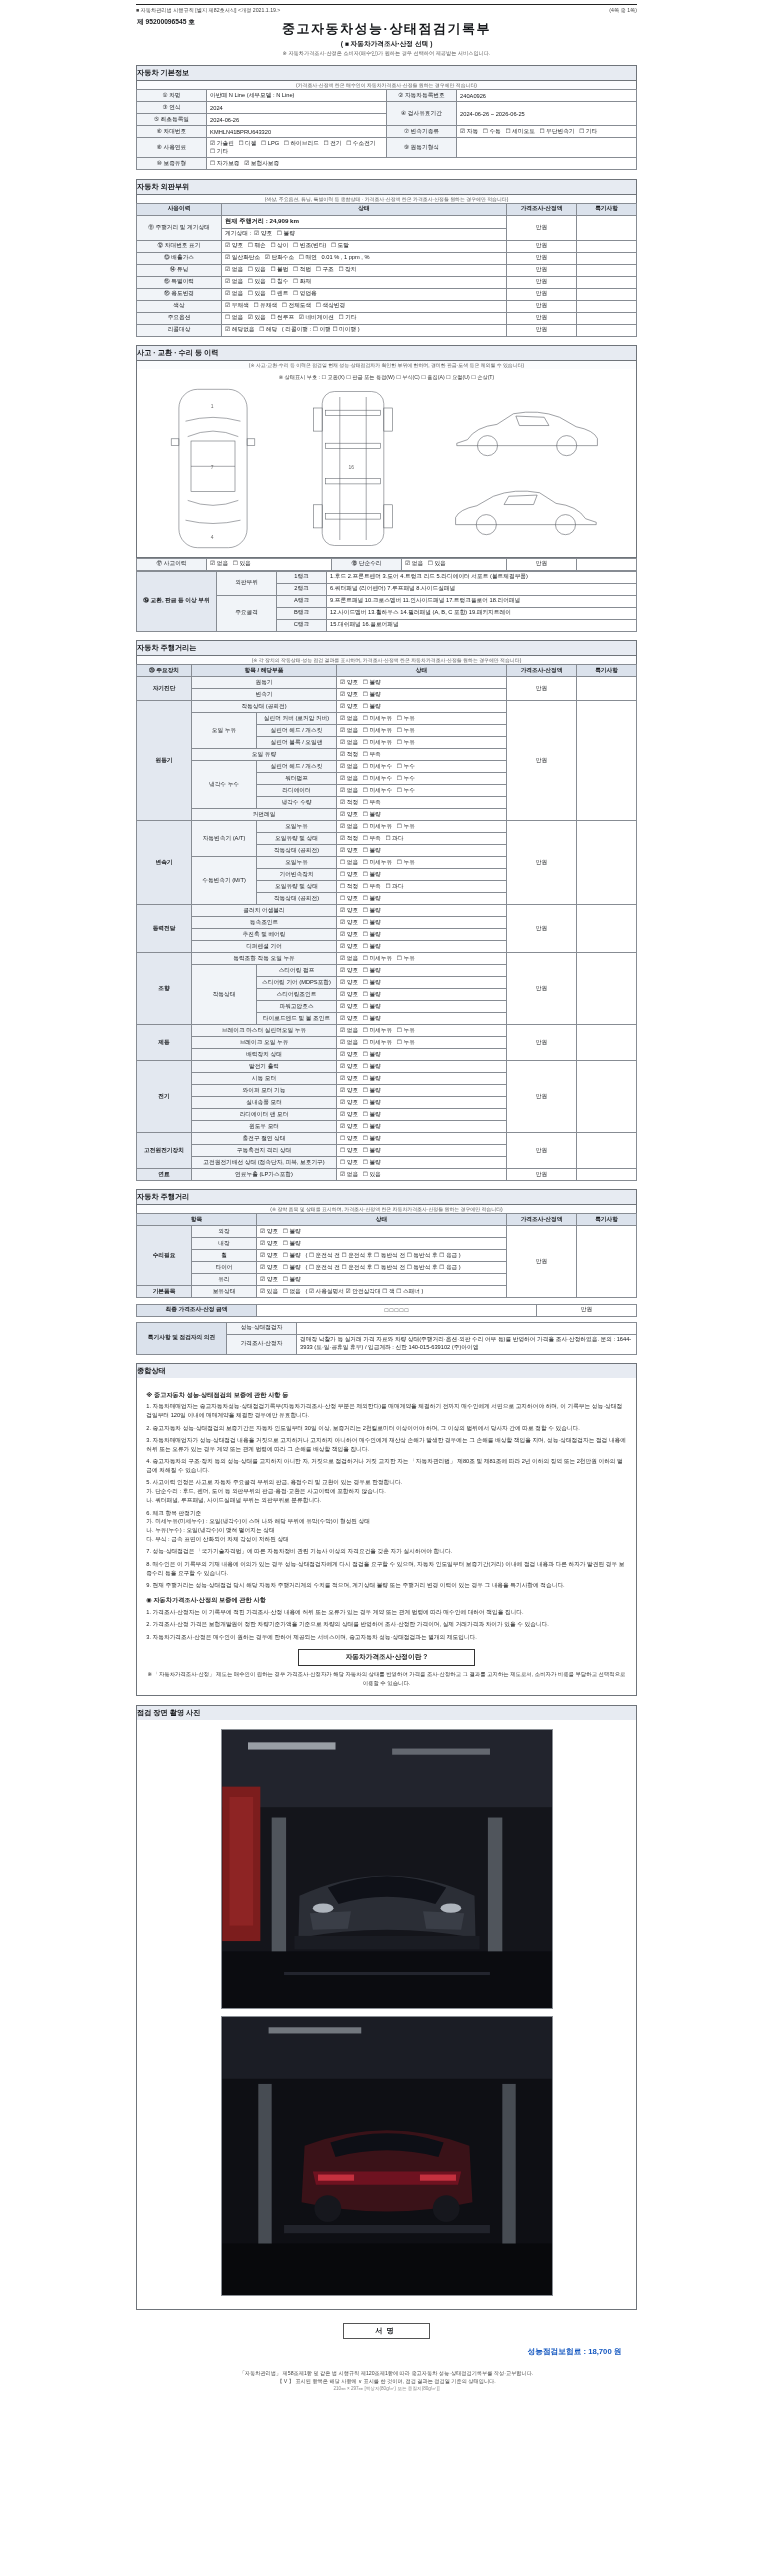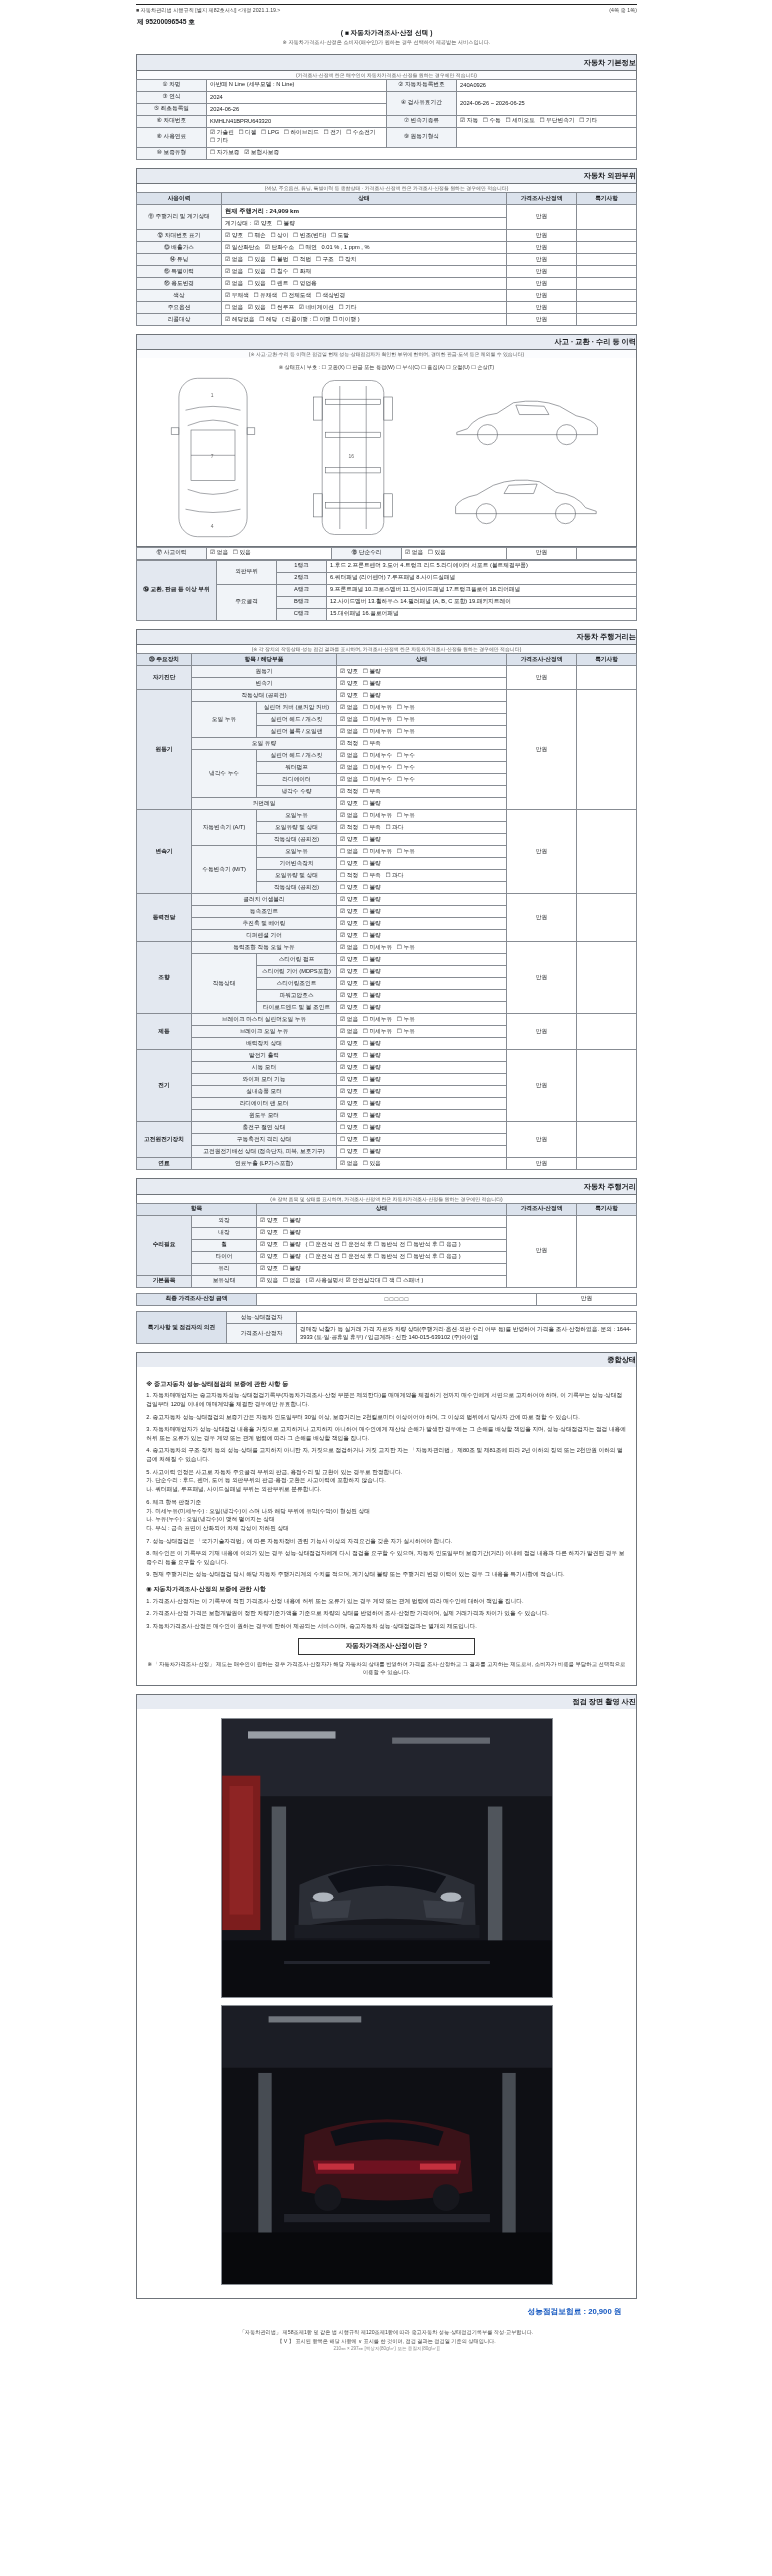--- a/index.html
+++ b/index.html
@@ -3,21 +3,21 @@
 <meta charset="utf-8">
 <style>
   html,body{margin:0;padding:0;background:#ffffff;}
   body{width:773px;min-height:2576px;font-family:"Liberation Sans","DejaVu Sans",sans-serif;color:#15171a;}
   .page{width:501px;margin:0 auto;padding:4.1px 0 20.6px 0;}
   .topmeta{display:flex;justify-content:space-between;font-size:5.2px;color:#444;border-top:1px solid #222;padding-top:1.5px;}
   .docno{font-size:6.7px;font-weight:bold;margin:4.1px 0 0 1px;}
   .title{text-align:center;font-size:13px;font-weight:bold;letter-spacing:1.5px;margin-top:-7.2px;}
   .subtitle{text-align:center;font-size:6.7px;font-weight:bold;margin-top:2.1px;}
   .subnote{text-align:center;font-size:5.2px;color:#555;margin:1.5px 0 5.2px 0;}
-  .secbar{border:0.5px solid #6f747a;border-bottom:none;background:#e7ebf2;text-align:right;font-weight:bold;font-size:7.2px;padding:2.1px 0;margin-top:8.2px;}
+  .secbar{border:0.5px solid #6f747a;border-bottom:none;background:#e7ebf2;text-align:left;font-weight:bold;font-size:7.2px;padding:2.1px 0;margin-top:8.2px;}
   .secnote{border:0.5px solid #6f747a;border-bottom:none;background:#fbfcfe;text-align:center;font-size:4.9px;color:#555;padding:1px 0;}
   table.frm{width:100%;border-collapse:collapse;table-layout:fixed;}
   .frm td{border:0.5px solid #878c93;font-size:5.7px;padding:1.5px 3.1px;vertical-align:middle;word-break:keep-all;overflow:hidden;}
   td.lbl{background:#f1f4f8;text-align:center;}
   td.grp{background:#e3e8f0;text-align:center;font-weight:bold;}
   td.hdr{background:#dbe2ec;text-align:center;font-weight:bold;}
   td.ctr{text-align:center;}
   td.em .txt{font-weight:bold;font-size:6.2px;}
   .opt{display:inline-block;margin-right:4.6px;white-space:nowrap;}
   .pre{margin-right:3.1px;}
@@ -43,20 +43,21 @@
 <body>
 
 <div class="page">
 
   <div class="topmeta">
     <span>■ 자동차관리법 시행규칙 [별지 제82호서식] &lt;개정 2021.1.19.&gt;</span>
     <span>(4쪽 중 1쪽)</span>
   </div>
 
   <div class="docno">제 95200096545 호</div>
+  <div class="title">중고자동차성능·상태점검기록부</div>
   <div class="subtitle">( ■ 자동차가격조사·산정 선택 )</div>
   <div class="subnote">※ 자동차가격조사·산정은 소비자(매수인)가 원하는 경우 선택하여 제공받는 서비스입니다.</div>
 
   <div class="secbar">자동차 기본정보</div>
   <div class="secnote">(가격조사·산정액 란은 매수인이 자동차가격조사·산정을 원하는 경우에만 적습니다)</div>
   <table class="frm">
     <colgroup>
         <col style="width:14%">
         <col style="width:36%">
         <col style="width:14%">
@@ -645,21 +646,24 @@
         <rect x="186" y="306" width="70" height="12" fill="#c4303e"></rect>
         <rect x="384" y="306" width="70" height="12" fill="#c4303e"></rect>
         <circle cx="205" cy="372" r="26" fill="#16171d"></circle>
         <circle cx="435" cy="372" r="26" fill="#16171d"></circle>
         <rect x="120" y="404" width="400" height="16" fill="#21232b"></rect>
         <rect x="0" y="440" width="640" height="100" fill="#08090c"></rect>
       </svg>
     </div>
   </div>
 
-  <div class="insurance">성능점검보험료 : 20,900 원</div>
+  <div class="signrow">
+    <span class="signword">서명</span>
+  </div>
+  <div class="insurance">성능점검보험료 : 18,700 원</div>
 
   <div class="footer">
     <div>「자동차관리법」 제58조제1항 및 같은 법 시행규칙 제120조제1항에 따라 중고자동차 성능·상태점검기록부를 작성·교부합니다.</div>
     <div>【 V 】 표시된 항목은 해당 사항에 ∨ 표시를 한 것이며, 점검 결과는 점검일 기준의 상태입니다.</div>
     <div class="papernote">210㎜ × 297㎜ [백상지(80g/㎡) 또는 중질지(80g/㎡)]</div>
   </div>
 
 </div>
 
 

